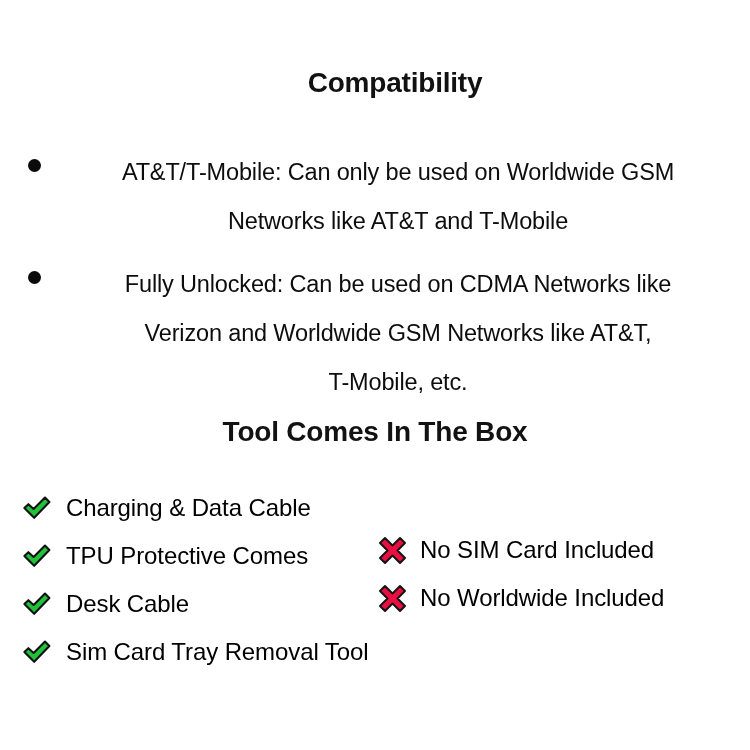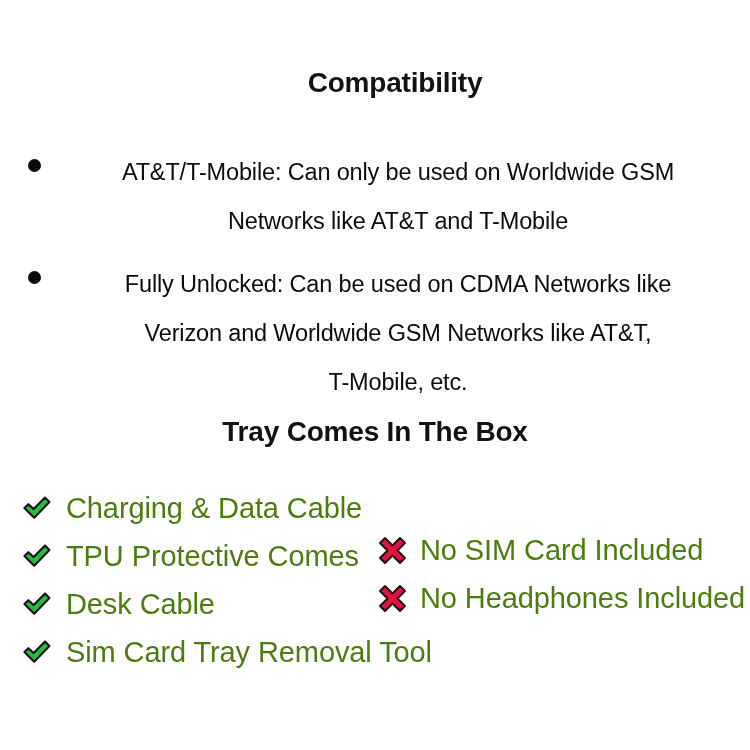--- a/index.html
+++ b/index.html
@@ -92,23 +92,23 @@
     height: 48px;
   }
   .box-row .icon-wrap {
     width: 44px;
     flex: 0 0 44px;
     display: flex;
     align-items: center;
     justify-content: flex-start;
   }
   .box-row .row-label {
-    font-size: 29px;
+    font-size: 24px;
     line-height: 1;
-    color: #4d7c0f;
+    color: #000000;
     letter-spacing: -0.1px;
     white-space: nowrap;
   }
   .col-right .box-row .icon-wrap { width: 42px; flex: 0 0 42px; }
 
   svg.glyph { display: block; }
 </style>
 </head>
 <body>
 
@@ -126,21 +126,21 @@
 
     <div class="bullet-item">
       <span class="bullet-dot"></span>
       <span class="bullet-text">Fully Unlocked: Can be used on CDMA Networks like
  Verizon and Worldwide GSM Networks like AT&amp;T,
 T-Mobile, etc.</span>
     </div>
 
   </div>
 
-  <div class="heading" id="heading-box">Tray Comes In The Box</div>
+  <div class="heading" id="heading-box">Tool Comes In The Box</div>
 
   <div class="box-cols">
 
     <div class="col col-left">
 
       <div class="box-row">
         <span class="icon-wrap">
           <svg class="glyph" width="30" height="26" viewBox="0 0 30 26" aria-hidden="true">
             <path d="M2.4 13.1 L6.4 9.2 L11.6 14.0 L23.0 2.6 L27.4 7.0 L12.2 22.8 Z" fill="#22c13c" stroke="#121212" stroke-width="2.1" stroke-linejoin="round" stroke-linecap="round"></path>
           </svg>
@@ -189,20 +189,20 @@
         <span class="row-label">No SIM Card Included</span>
       </div>
 
       <div class="box-row">
         <span class="icon-wrap">
           <svg class="glyph" width="29" height="29" viewBox="0 0 29 29" aria-hidden="true">
             <path d="M7.0 2.0 L14.5 9.5 L22.0 2.0 L27.0 7.0 L19.5 14.5 L27.0 22.0
                      L22.0 27.0 L14.5 19.5 L7.0 27.0 L2.0 22.0 L9.5 14.5 L2.0 7.0 Z" fill="#ea0f40" stroke="#141414" stroke-width="2" stroke-linejoin="round" stroke-linecap="round"></path>
           </svg>
         </span>
-        <span class="row-label">No Headphones Included</span>
+        <span class="row-label">No Worldwide Included</span>
       </div>
 
     </div>
 
   </div>
 
 </div>
 
 </body></html>

